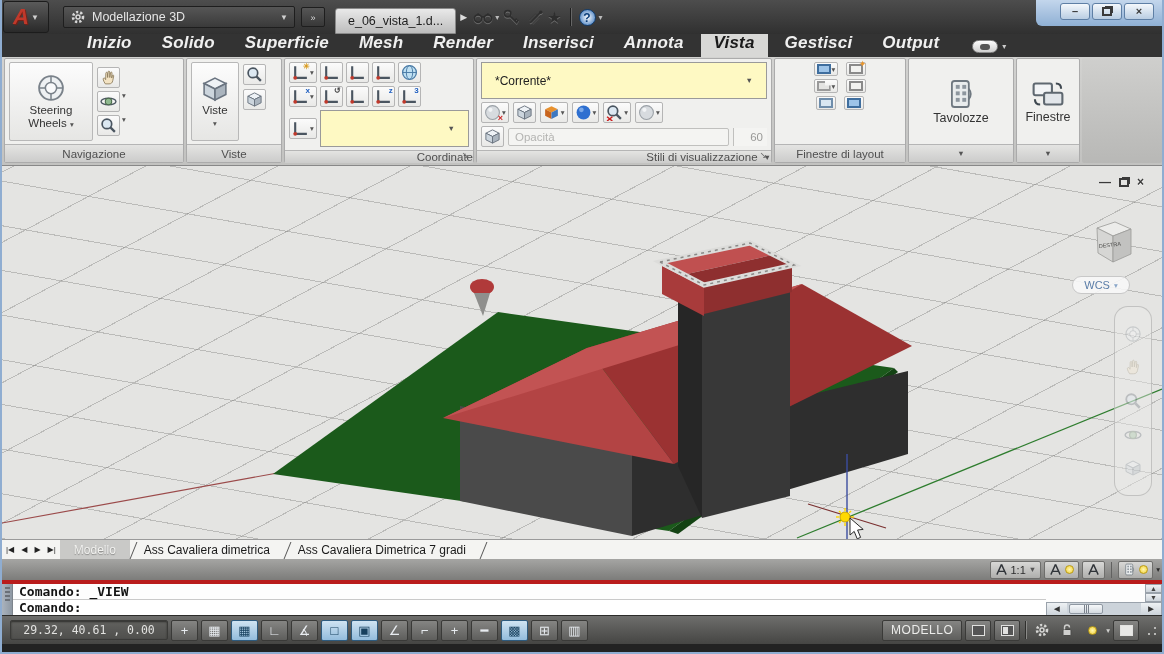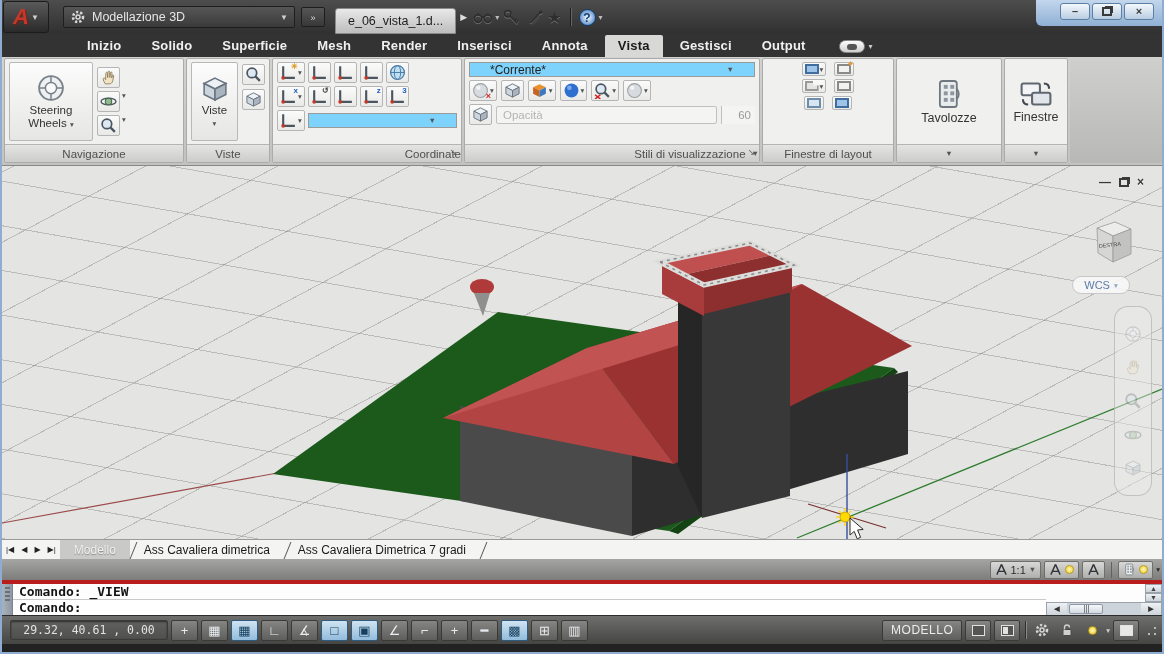--- a/index.html
+++ b/index.html
@@ -33,21 +33,21 @@
   .help-circ { width:17px; height:17px; border-radius:50%; background:radial-gradient(#ffffff,#2b6cb8);
     color:#0b3d78; font-weight:bold; font-size:12px; text-align:center; line-height:17px; border:1px solid #123d6e; }
   .win-ctrls { position:absolute; right:0; top:0; height:26px; width:126px;
     background:linear-gradient(#c3d6ec,#8fb0d4); border-radius:0 0 0 6px; display:flex; align-items:flex-start;
     justify-content:flex-end; gap:2px; padding:3px 8px 0 0; }
   .wbtn { width:30px; height:17px; background:linear-gradient(#f4f8fc,#b9cde2); border:1px solid #5e7globalThis; border:1px solid #5e7fa5;
     border-radius:3px; color:#3a3a3a; font-size:11px; text-align:center; line-height:14px; font-weight:bold; }
 
   
   .tabrow { height:23px; background:#333333; display:flex; align-items:flex-end; padding-left:72px; gap:4px; flex:0 0 auto; }
-  .rtab { color:#f0f0f0; font-size:13px; padding:3px 13px 4px; font-weight:bold; letter-spacing:.2px; }
+  .rtab { color:#f0f0f0; font-size:17px; padding:3px 13px 4px; font-weight:bold; letter-spacing:.2px;font-style:italic; }
   .rtab.active { background:#d8d8d6; color:#1a1a1a; border-radius:2px 2px 0 0; }
   .ribbon-min { margin-left:16px; margin-bottom:4px; display:flex; align-items:center; gap:4px; }
   .pill { width:26px; height:13px; background:linear-gradient(#fdfdfd,#cfcfcf); border-radius:7px; border:1px solid #8a8a8a; display:flex; align-items:center; justify-content:center; }
   .pill i { width:10px; height:6px; background:#555; border-radius:3px; display:block; }
 
   
   .ribbon { height:108px; background:linear-gradient(#d2d2d0,#c2c2c0); display:flex; gap:2px; padding:1px 0 2px 2px; flex:0 0 auto; }
   .panel { background:#f0f0ee; border:1px solid #ababab; border-radius:2px; display:flex; flex-direction:column; }
   .panel-body { flex:1; display:flex; padding:3px 4px; gap:4px; }
   .panel-title { height:18px; background:linear-gradient(#e4e4e2,#cccccb); border-top:1px solid #b5b5b5;
@@ -55,22 +55,22 @@
   .launcher { font-size:9px; color:#666; position:absolute; right:4px; bottom:3px; }
   .ptrel { position:relative; width:100%; display:flex; align-items:center; justify-content:flex-end; gap:6px; }
   .bigbtn { display:flex; flex-direction:column; align-items:center; justify-content:center;
     background:linear-gradient(#fcfcfc,#e6e6e4); border:1px solid #b8b8b8; border-radius:2px; padding:2px 6px; gap:1px; }
   .bigbtn .lbl { font-size:11.5px; color:#333; text-align:center; line-height:1.15; }
   .smbtn { background:linear-gradient(#fbfbfb,#e9e9e7); border:1px solid #b5b5b5; border-radius:2px;
     display:flex; align-items:center; justify-content:center; gap:1px; padding:1px 2px; }
   .icn { width:17px; height:17px; display:block; }
   .icn.big { width:34px; height:30px; }
   .ddv { font-size:7.5px; color:#555; }
-  .combo { background:#7dd3fc; border:1px solid #9a9a9a; height:15px; display:flex; align-items:center;
-    font-size:12px; color:#222; padding:0 20px; justify-content:space-between; }
+  .combo { background:#fef9c3; border:1px solid #9a9a9a; height:37px; display:flex; align-items:center;
+    font-size:12px; color:#222; padding:0 13px; justify-content:space-between; }
   .iconwrap { position:relative; display:inline-flex; }
   .redx { position:absolute; right:-2px; bottom:-2px; color:#cc1f1f; font-size:9px; font-weight:bold; line-height:1; }
   .zlet { position:absolute; right:-1px; top:-1px; color:#1f5fc0; font-size:8px; font-weight:bold; line-height:1; }
   .bx { display:inline-block; width:14px; height:10px; border:2px solid #6e8dab; background:#d8e6f2; }
   .bx.plain { border-color:#8a8a8a; background:#f2f2f0; }
   .bx.blue { background:#9ec4e8; border-color:#3f6e9e; }
   .bx.star { position:relative; }
   .bx.star::after { content:"✦"; position:absolute; right:-5px; top:-7px; color:#e8962e; font-size:9px; }
   .bx.l { clip-path:polygon(0 0,60% 0,60% 45%,100% 45%,100% 100%,0 100%); background:#e4e4e2; border-color:#9a9a9a; }
   .opaslider { flex:1; height:18px; background:#f4f4f2; border:1px solid #c0c0be; border-radius:2px;
@@ -354,21 +354,21 @@
               </span>
             <span class="ddv">▾</span>
           </div>
         </div>
       </div>
       <div class="panel-title">
         <span>Navigazione</span>
       </div>
     </div>
 
-    <div class="panel" style="width:84px">
+    <div class="panel" style="width:96px">
       <div class="panel-body">
         <div class="bigbtn" style="width:48px">
           <svg class="icn big" style="width:30px;height:28px">
               <use href="#s-cube"></use>
             </svg>
           <span class="lbl">Viste</span>
             <span class="ddv">▾</span>
         </div>
         <div style="display:flex;flex-direction:column;gap:4px;justify-content:flex-start;padding-top:2px">
           <span class="smbtn">

